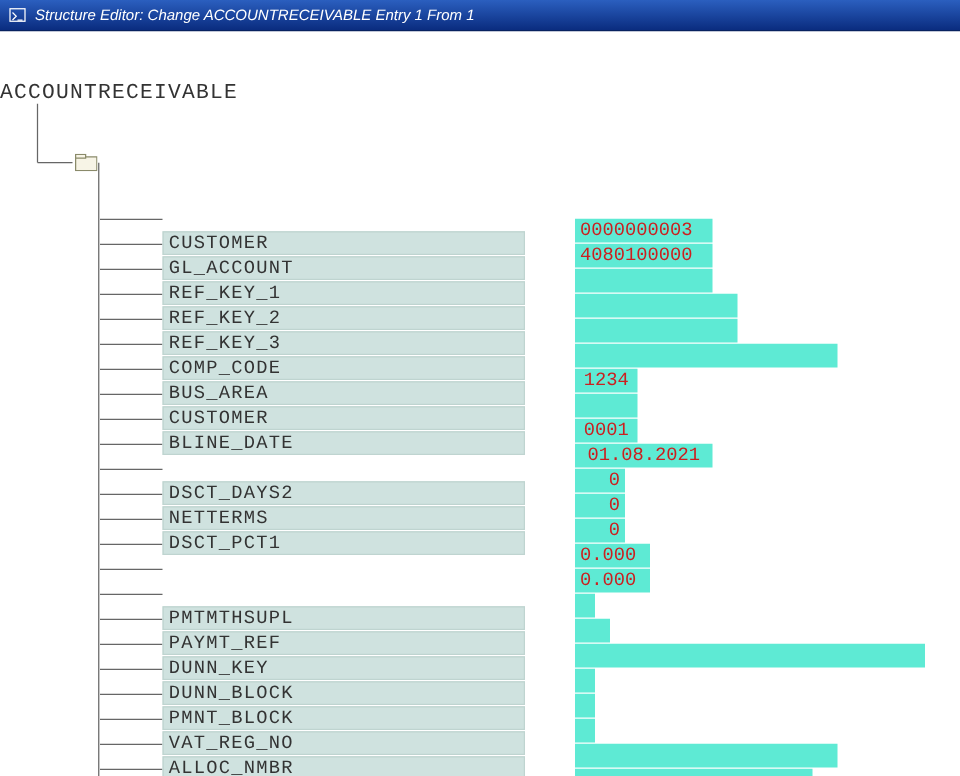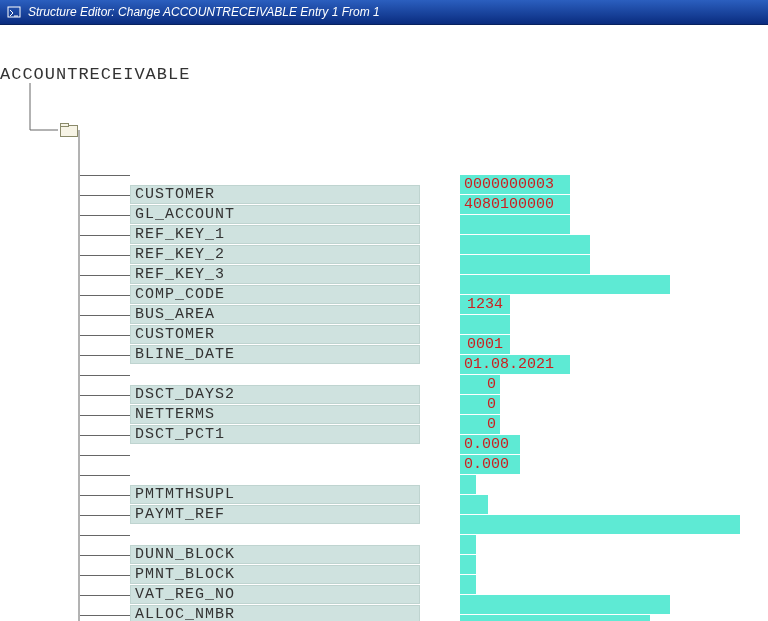--- a/index.html
+++ b/index.html
@@ -186,21 +186,21 @@
         <div class="value-box" style="width: 50px; text-align: left;"></div>
       </div>
       <div class="row" style="top: 160px; position: absolute; width: 700px;">
         <div class="hline"></div>
         <div class="label-box">CUSTOMER</div>
         <div class="value-box" style="width: 50px; text-align: center;">0001</div>
       </div>
       <div class="row" style="top: 180px; position: absolute; width: 700px;">
         <div class="hline"></div>
         <div class="label-box">BLINE_DATE</div>
-        <div class="value-box" style="width: 110px; text-align: left;">01.08.2021</div>
+        <div class="value-box" style="width: 110px; text-align: center;">01.08.2021</div>
       </div>
       <div class="row" style="top: 200px; position: absolute; width: 700px;">
         <div class="hline"></div>
         <div class="value-box" style="width: 40px; text-align: right;">  0</div>
       </div>
       <div class="row" style="top: 220px; position: absolute; width: 700px;">
         <div class="hline"></div>
         <div class="label-box">DSCT_DAYS2</div>
         <div class="value-box" style="width: 40px; text-align: right;">  0</div>
       </div>
@@ -227,20 +227,21 @@
         <div class="label-box">PMTMTHSUPL</div>
         <div class="value-box" style="width: 28px; text-align: left;"></div>
       </div>
       <div class="row" style="top: 340px; position: absolute; width: 700px;">
         <div class="hline"></div>
         <div class="label-box">PAYMT_REF</div>
         <div class="value-box" style="width: 280px; text-align: left;"></div>
       </div>
       <div class="row" style="top: 360px; position: absolute; width: 700px;">
         <div class="hline"></div>
+        <div class="label-box">DUNN_KEY</div>
         <div class="value-box" style="width: 16px; text-align: left;"></div>
       </div>
       <div class="row" style="top: 380px; position: absolute; width: 700px;">
         <div class="hline"></div>
         <div class="label-box">DUNN_BLOCK</div>
         <div class="value-box" style="width: 16px; text-align: left;"></div>
       </div>
       <div class="row" style="top: 400px; position: absolute; width: 700px;">
         <div class="hline"></div>
         <div class="label-box">PMNT_BLOCK</div>

